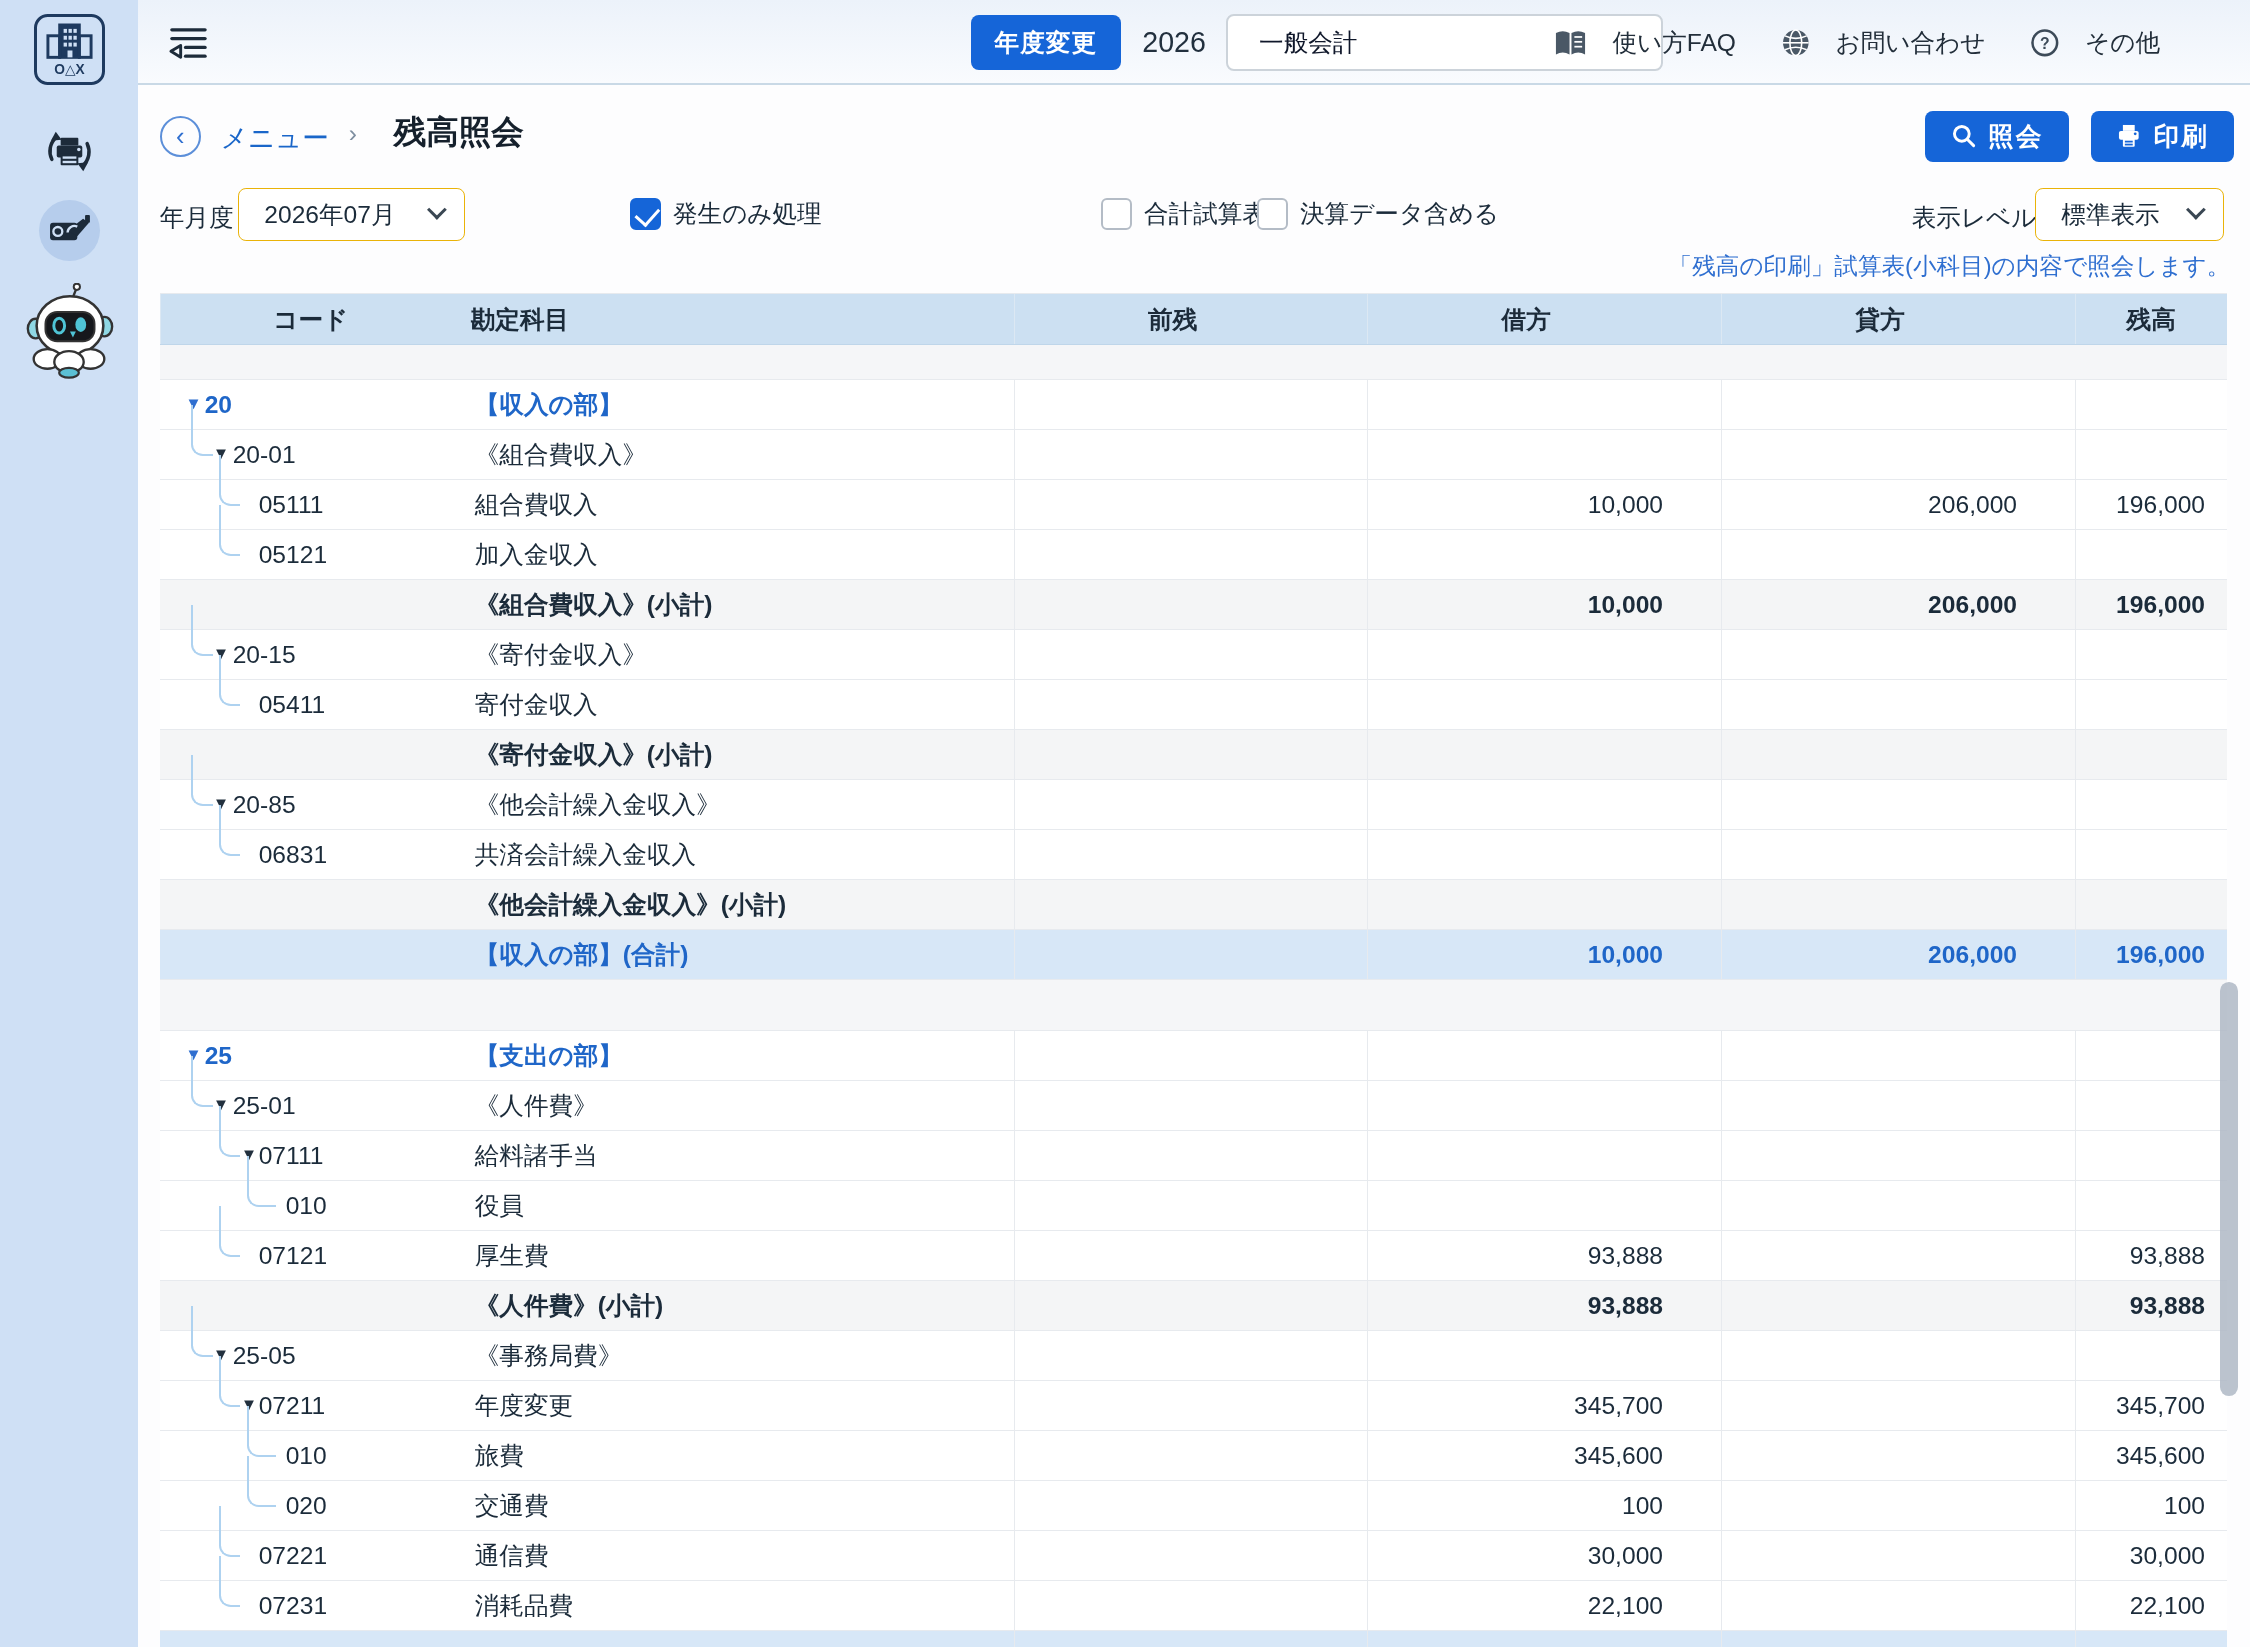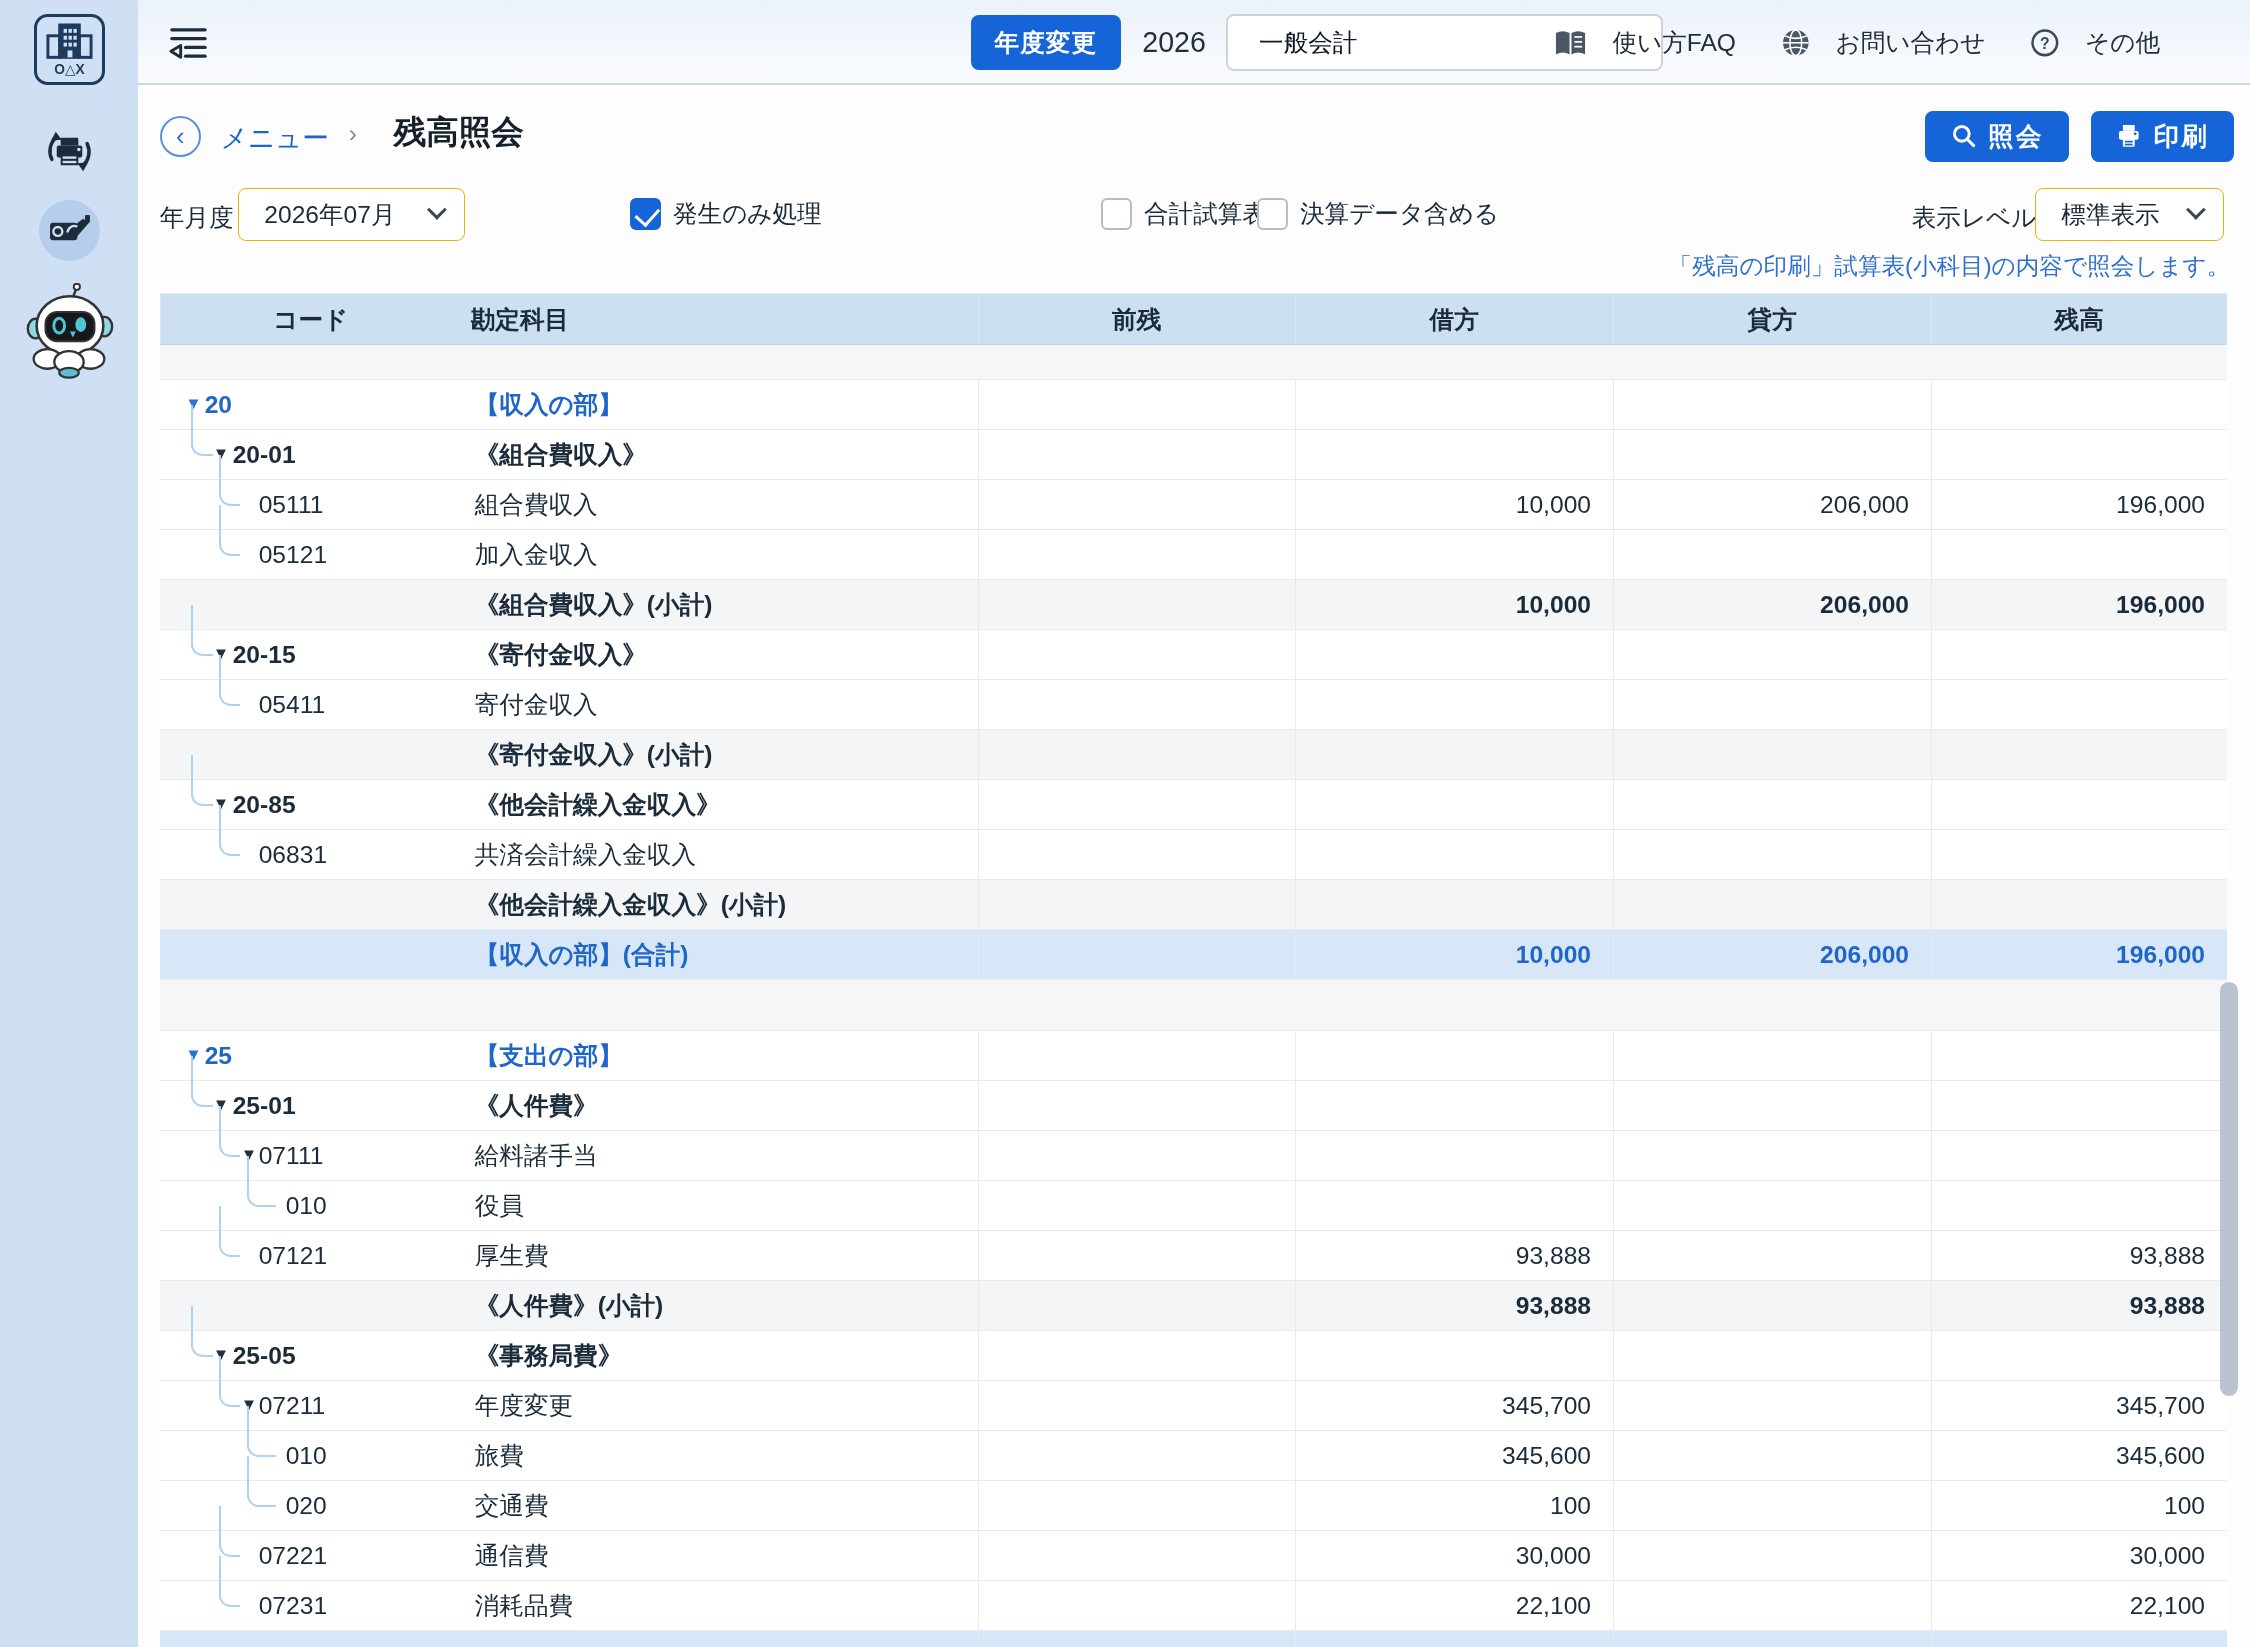--- a/index.html
+++ b/index.html
@@ -90,36 +90,36 @@
   .f-occurred { left:470px; }
   .f-trial    { left:941px; }
   .f-closing  { left:1097px; }
   .f-level-label { position:absolute; left:1752px; top:13.8px; }
   .f-level-select { left:1875px; top:0; width:189px; }
 
   .note-line { margin-top:3.9px; height:33px; text-align:right; padding-right:20.7px; font-size:23.6px; color:#2f6fd0; }
 
   
   .grid { width:2067px; margin-top:9.9px; border-top:1px solid #e7eaee; }
-  .row { position:relative; display:grid; grid-template-columns:818px 317px 318px 318px 1fr; height:50px; border-bottom:1px solid #e7eaee; background:#fff; }
+  .row { position:relative; display:grid; grid-template-columns:818px 317px 318px 318px 1fr; height:50px; border-bottom:1px solid #e7eaee; background:#fff;gap:36px; }
   .row .c { position:relative; border-left:1px solid #e7eaee; }
   .row .c:first-child { border-left:none; }
   .row.header { height:51px; background:#cce0f2; border-bottom:1px solid #bfd6ea; }
   .row.header .c { border-left:1px solid #dce8f3; }
   .row.header .hc { display:flex; align-items:center; justify-content:center; font-size:24.6px; font-weight:600; color:#1c2b3a; }
   .h-code { position:absolute; left:91px; top:0; width:118px; height:51px; line-height:51px; text-align:center; font-size:24.6px; font-weight:600; }
   .h-name { position:absolute; left:310px; top:0; height:47px; line-height:51px; font-size:24.6px; font-weight:600; }
   .row.spacer1 { height:35px; background:#f5f6f8; }
   .row.spacer2 { height:51px; background:#f5f6f8; }
   .row.subtotal { background:#f4f5f6; }
   .row.total { background:#d7e7f7; }
   .row.total .num, .row.total .name { color:#1f66c8; }
   .row.partial { height:21.7px; background:#d7e7f7; border-bottom:none; }
   .row.section .code, .row.section .name { color:#1f66c8; font-weight:700; }
-  .row.group .code, .row.group .name { font-weight:700; }
+  .row.group .code, .row.group .name { font-weight:400; }
   .row.subtotal .name, .row.subtotal .num, .row.total .name, .row.total .num { font-weight:700; }
   .code { position:absolute; top:0; height:50px; line-height:50px; font-size:24.6px; color:#1b2b3a; }
   .name { position:absolute; left:315px; top:0; height:50px; line-height:50px; font-size:24.6px; color:#1b2b3a; white-space:nowrap; }
   .caret { position:absolute; top:0; height:50px; line-height:48px; font-size:16.7px; color:#22303e; }
   .caret.blue { color:#2f6fd0; }
   .num { position:absolute; right:21.7px; top:0; height:50px; line-height:50px; font-size:24.6px; color:#1b2b3a; }
   .elbow { position:absolute; top:-25.6px; height:51px; width:21.7px; border-left:2px solid #aed2f0; border-bottom:2px solid #aed2f0; border-bottom-left-radius:11.8px; z-index:1; }
   .elbow.l1 { left:31.5px; } .elbow.l2 { left:59px; } .elbow.l3 { left:87px; width:29.6px; }
   .caret.p1 { left:25.6px; } .caret.p2 { left:53px; } .caret.p3 { left:81px; }
   .code.p1 { left:45px; } .code.p2 { left:73px; } .code.p3 { left:99px; } .code.p4 { left:126px; }

